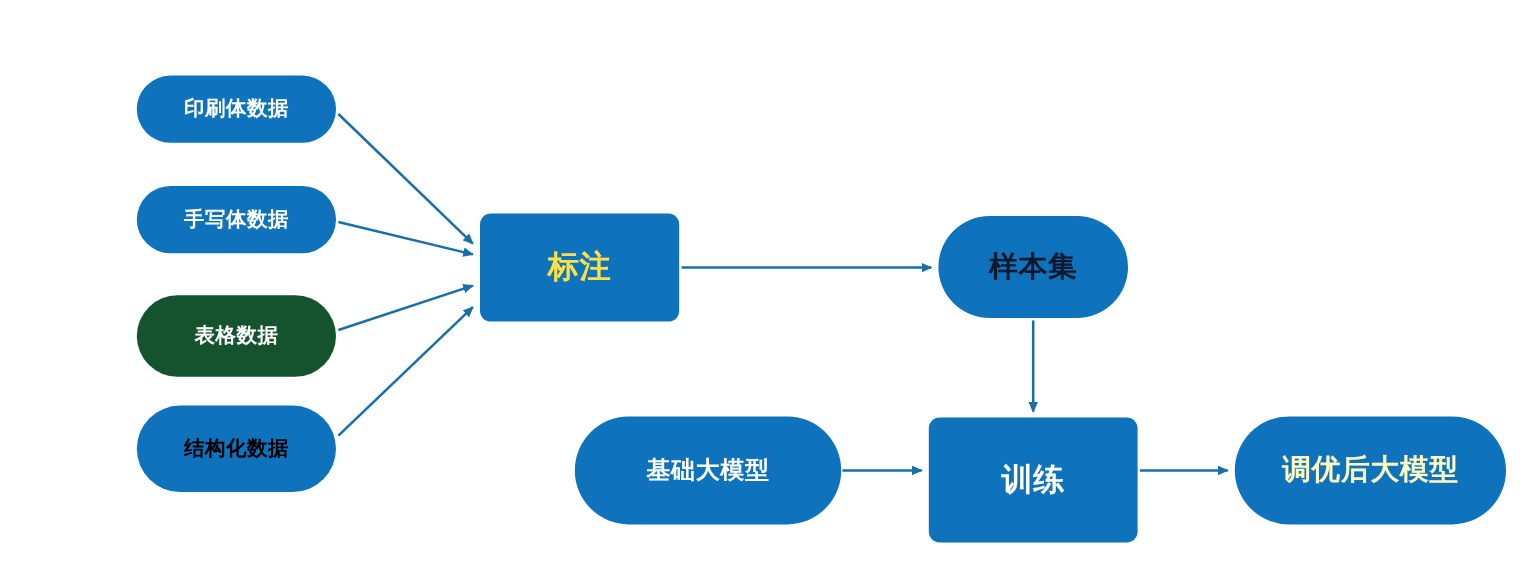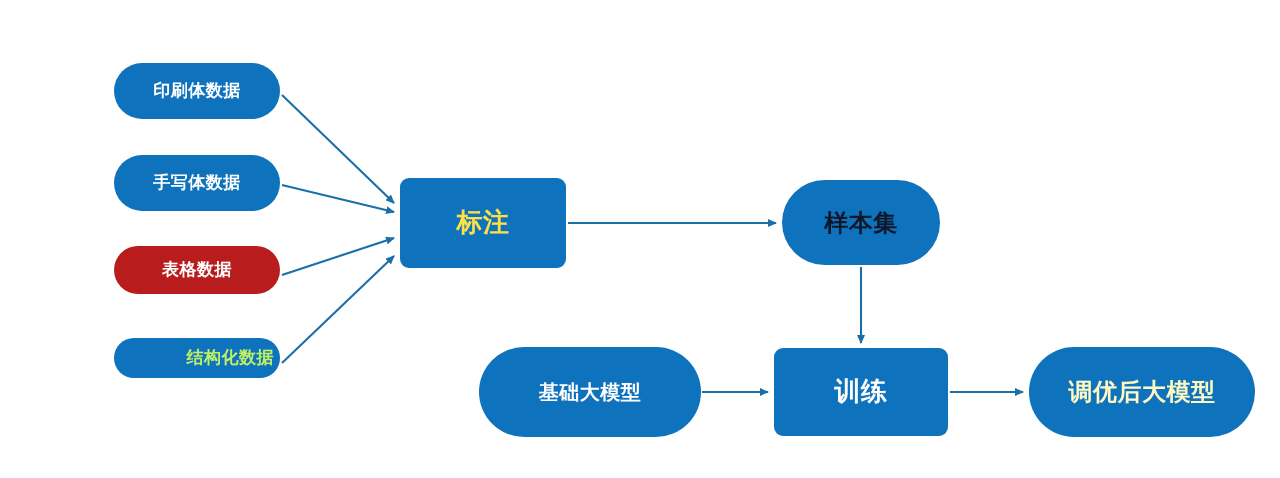--- a/index.html
+++ b/index.html
@@ -67,36 +67,36 @@
       </g>
   </svg>
 
   <div id="node-layer">
       <div class="node pill" style="left: 69px; top: 63px; width: 166px; height: 56px; background: rgb(15, 114, 188); color: rgb(255, 255, 255); font-size: 17px;">
         <span class="label">印刷体数据</span>
       </div>
       <div class="node pill" style="left: 69px; top: 155px; width: 166px; height: 56px; background: rgb(15, 114, 188); color: rgb(255, 255, 255); font-size: 17px;">
         <span class="label">手写体数据</span>
       </div>
-      <div class="node pill" style="left: 69px; top: 246px; width: 166px; height: 48px; background: #b91c1c; color: rgb(255, 255, 255); font-size: 17px;">
+      <div class="node pill" style="left: 69px; top: 246px; width: 166px; height: 68px; background: #14532d; color: rgb(255, 255, 255); font-size: 17px;">
         <span class="label">表格数据</span>
       </div>
-      <div class="node pill" style="left: 69px; top: 338px; width: 166px; height: 40px; background: rgb(15, 114, 188); color: #bef264; font-size: 17px; justify-content: flex-end;">
+      <div class="node pill" style="left: 69px; top: 338px; width: 166px; height: 72px; background: rgb(15, 114, 188); color: #000000; font-size: 17px;">
         <span class="label">结构化数据</span>
       </div>
       <div class="node rect" style="left: 355px; top: 178px; width: 166px; height: 90px; background: rgb(15, 114, 188); color: #fde047; font-size: 26px;">
         <span class="label">标注</span>
       </div>
       <div class="node pill" style="left: 737px; top: 180px; width: 158px; height: 85px; background: rgb(15, 114, 188); color: #0f172a; font-size: 24px;">
         <span class="label">样本集</span>
       </div>
       <div class="node pill" style="left: 434px; top: 347px; width: 222px; height: 90px; background: rgb(15, 114, 188); color: rgb(255, 255, 255); font-size: 20px;">
         <span class="label">基础大模型</span>
       </div>
-      <div class="node rect" style="left: 729px; top: 348px; width: 174px; height: 88px; background: rgb(15, 114, 188); color: rgb(255, 255, 255); font-size: 26px;">
+      <div class="node rect" style="left: 729px; top: 348px; width: 174px; height: 104px; background: rgb(15, 114, 188); color: rgb(255, 255, 255); font-size: 26px;">
         <span class="label">训练</span>
       </div>
       <div class="node pill" style="left: 984px; top: 347px; width: 226px; height: 90px; background: rgb(15, 114, 188); color: #fef9c3; font-size: 24px;">
         <span class="label">调优后大模型</span>
       </div>
     </div>
 
 </div>
 
 </body></html>

